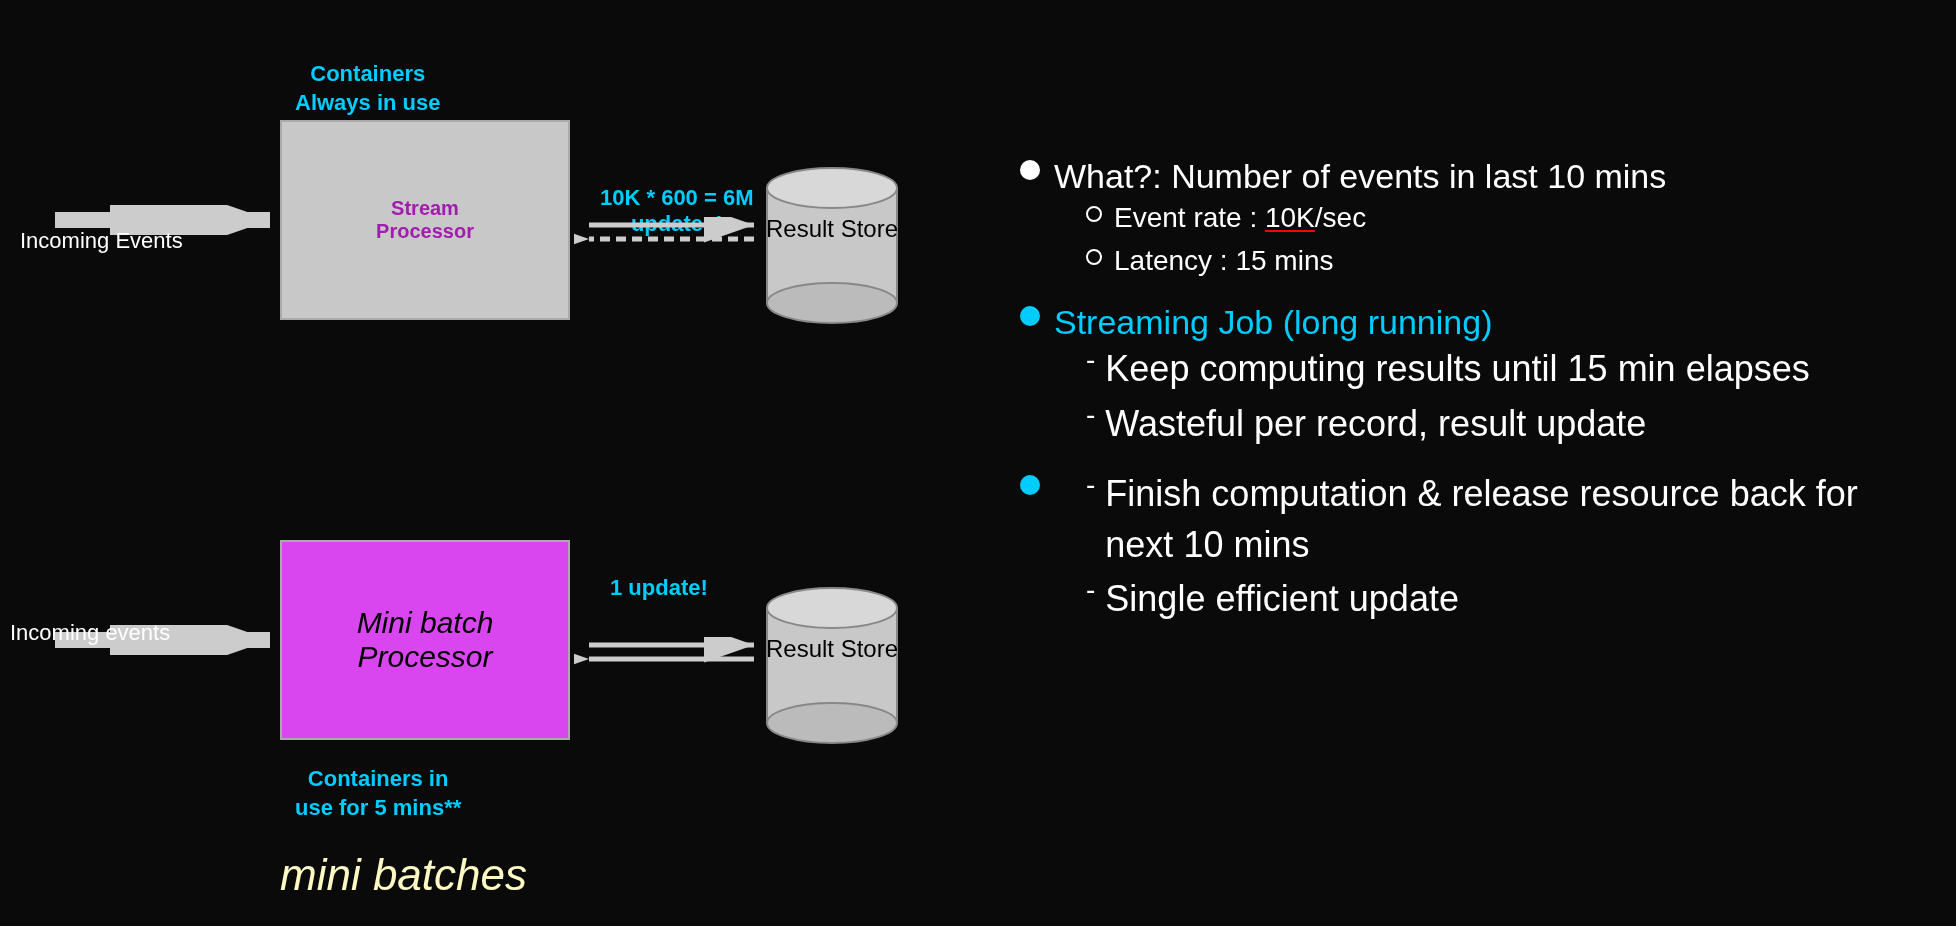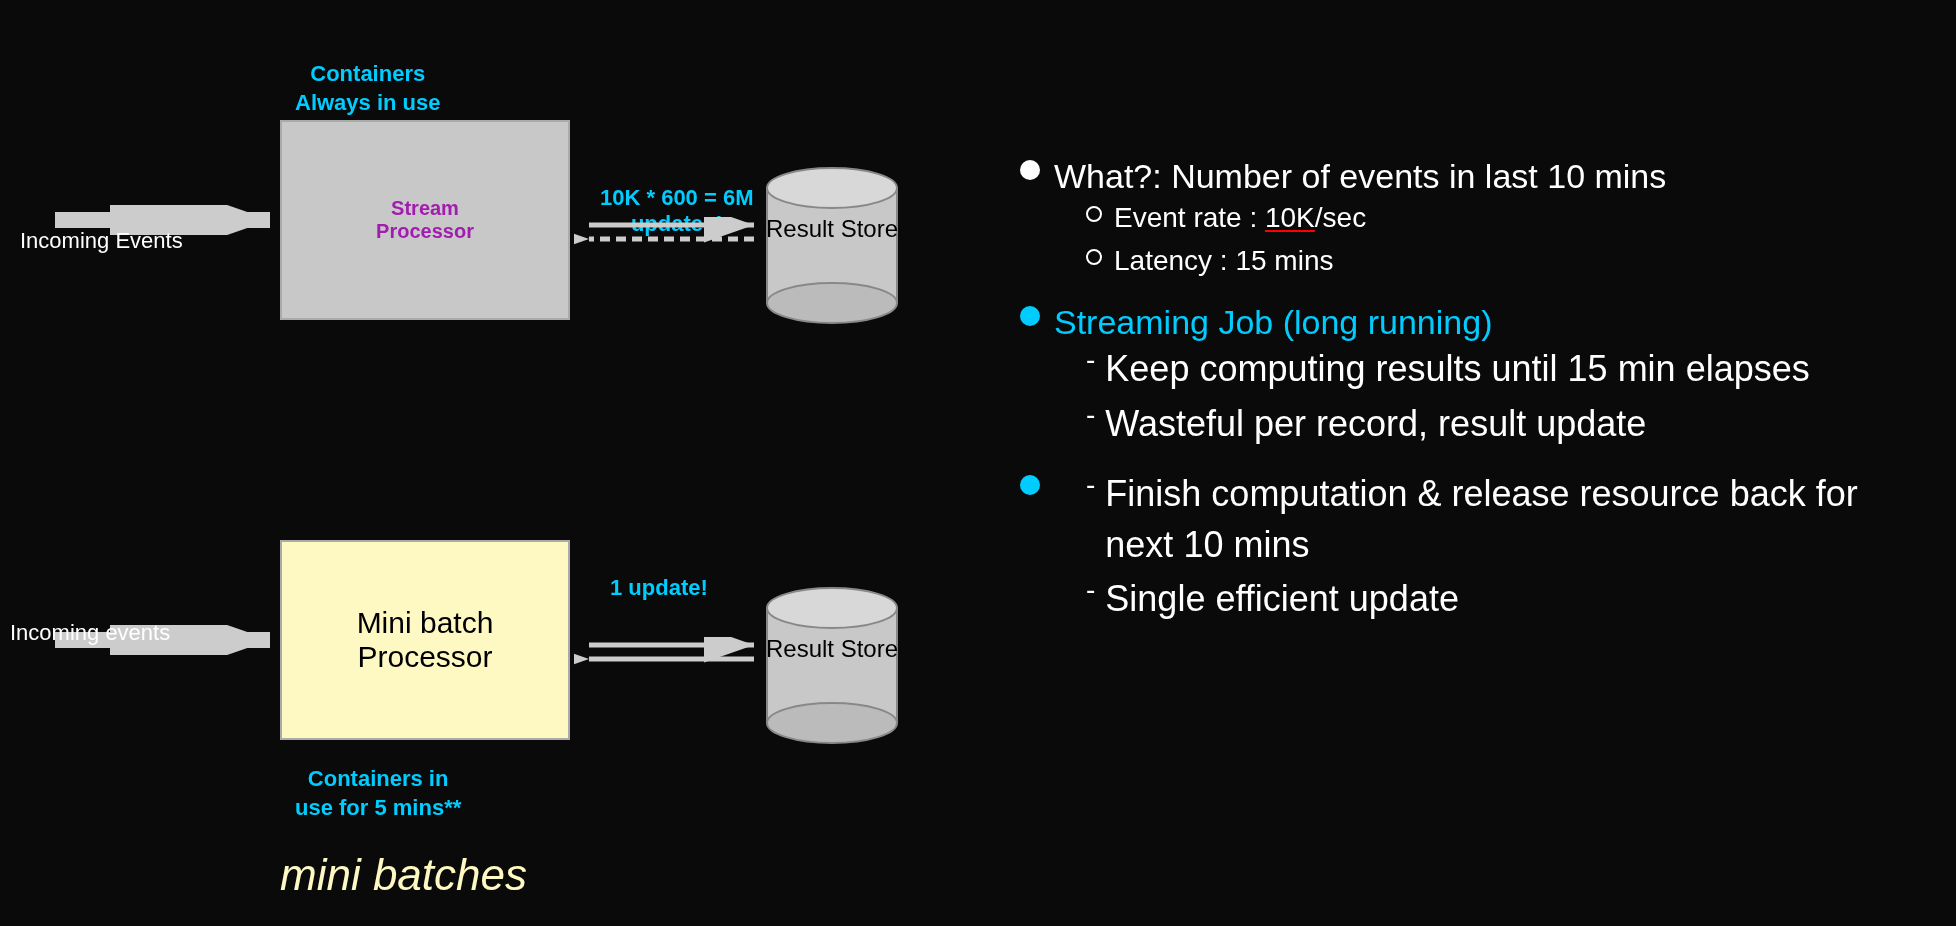--- a/index.html
+++ b/index.html
@@ -117,26 +117,27 @@
       text-align: center;
       line-height: 1.3;
     }
 
     .minibatch-box {
       position: absolute;
       top: 60px;
       left: 280px;
       width: 290px;
       height: 200px;
-      background: #fef9c3;
+      background: #d946ef;
       border: 2px solid #aaa;
       display: flex;
       align-items: center;
       justify-content: center;
       text-align: center;
+      font-style: italic;
     }
 
     .minibatch-box-label {
       font-size: 30px;
       color: #000;
       font-weight: normal;
     }
 
     .incoming-events-mini-label {
       position: absolute;

